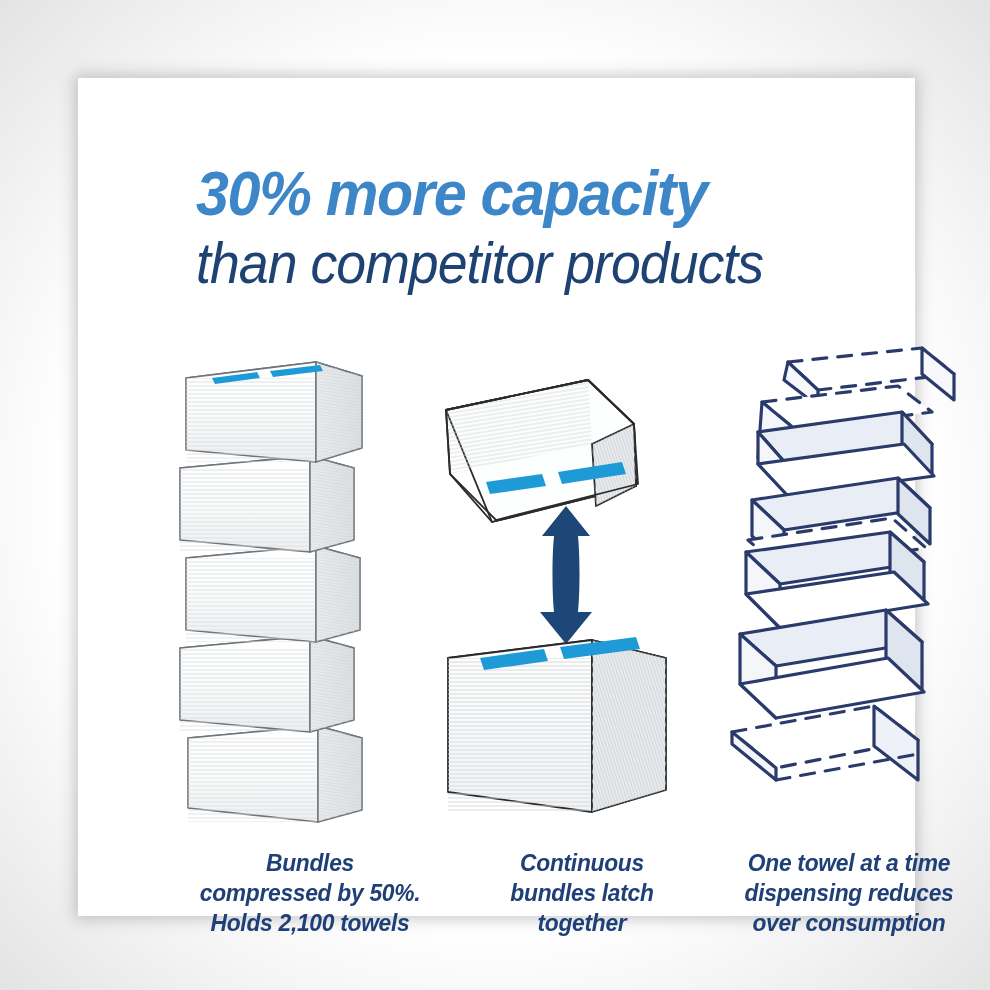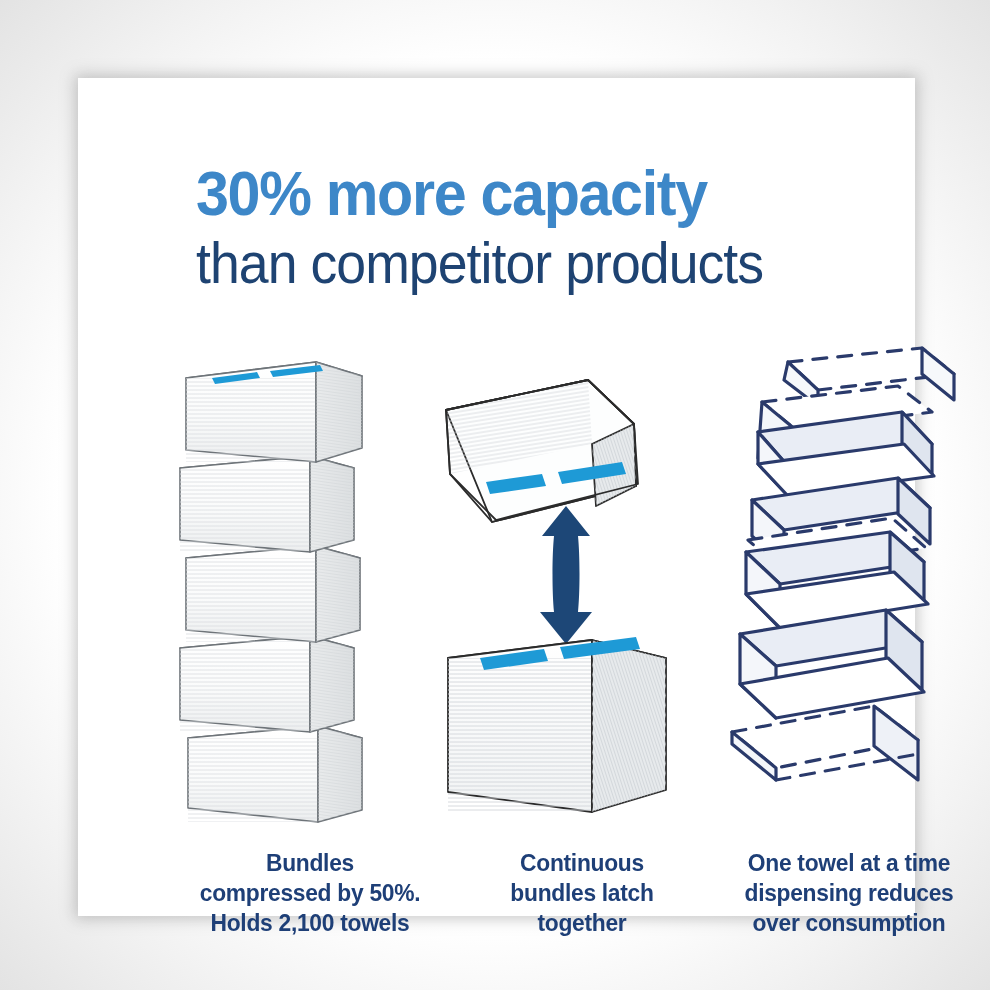--- a/index.html
+++ b/index.html
@@ -12,20 +12,21 @@
   
   #frame{
     position:absolute;left:0;top:0;width:990px;height:990px;
     background:
       radial-gradient(circle at 50% 50%, #ffffff 0%, #ffffff 62%, #f2f2f2 80%, #e3e3e3 100%);
   }
   #panel{
     position:absolute;left:78px;top:78px;width:837px;height:838px;
     background:#ffffff;
     box-shadow:0 0 14px 3px rgba(120,120,120,.40);
+    font-style:italic;
   }
 
   
   #headline{
     position:absolute;left:118px;top:82px;width:760px;
   }
   .hl-line1{
     font-size:63px;font-weight:700;color:#3d87c8;
     letter-spacing:-1.4px;line-height:66px;white-space:nowrap;
     transform:scaleX(.94);transform-origin:left center;

